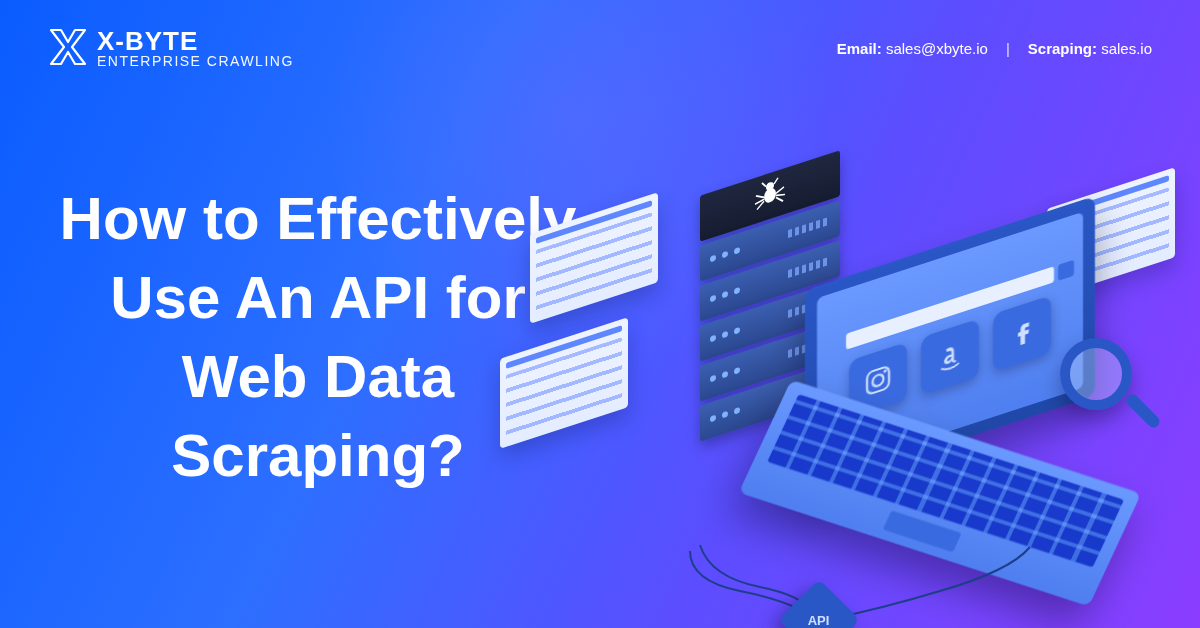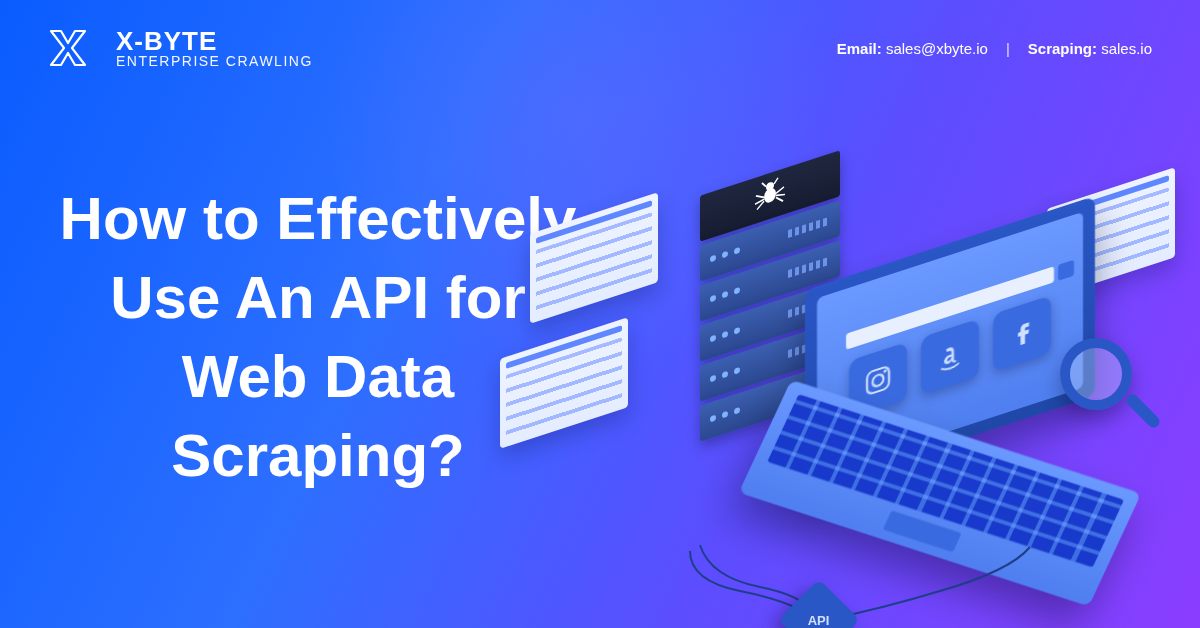--- a/index.html
+++ b/index.html
@@ -29,22 +29,22 @@
       position: relative;
       display: flex;
       justify-content: space-between;
       align-items: center;
       padding: 28px 48px 0 48px;
       z-index: 10;
     }
 
     .logo {
       display: flex;
-      align-items: center;
-      gap: 28px;
+      align-items: flex-start;
+      gap: 9px;
       color: #fff;
     }
     .logo-mark svg { display: block; }
     .logo-text { display: flex; flex-direction: column; line-height: 1; }
     .logo-name { font-size: 26px; font-weight: 700; letter-spacing: 1px; }
     .logo-sub { font-size: 14px; letter-spacing: 1.5px; margin-top: 0; opacity: 0.95; }
 
     .contact {
       display: flex;
       align-items: center;

